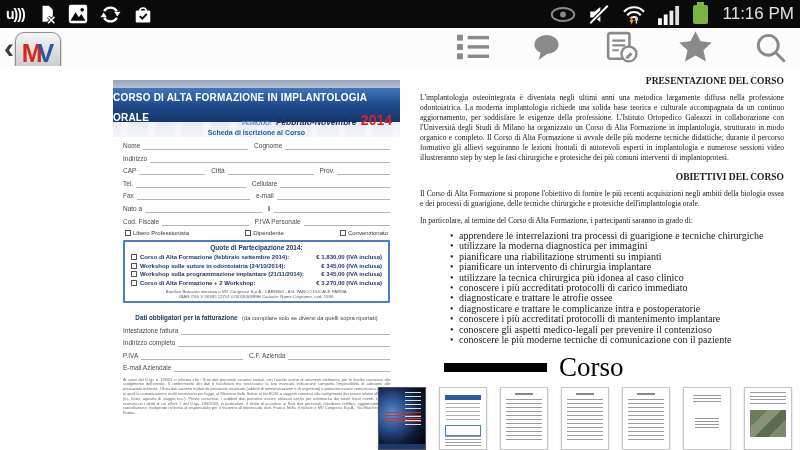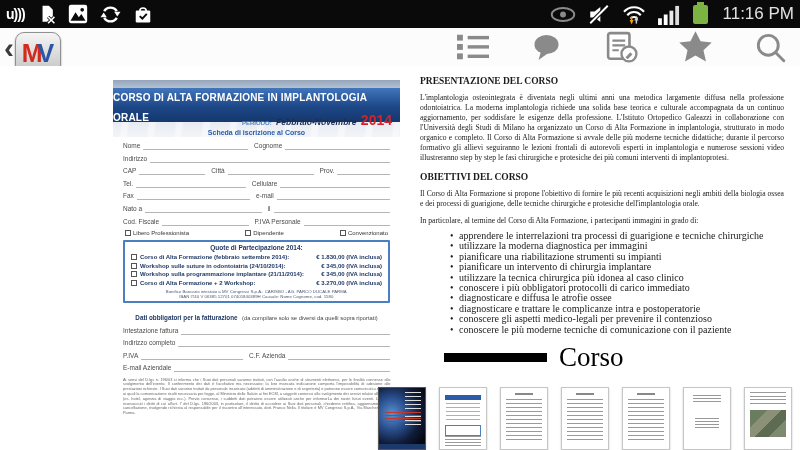--- a/index.html
+++ b/index.html
@@ -68,21 +68,21 @@
   .billing-head{text-align:center;margin:1px 0 3px 0;}
   .bh-strong{font-size:6.3px;font-weight:bold;color:#1f3864;}
   .bh-note{font-size:5.8px;color:#444;}
   .legal{width:167%;transform:scale(.6);transform-origin:0 0;font-size:6.5px;line-height:8px;
          color:#666;text-align:justify;margin-top:3px;}
 
   
   .page-text{left:404px;top:0px;width:396px;height:384px;
              font-family:"Liberation Serif",serif;color:#1a1a1a;}
   .pt-inner{padding:10px 16px 0 16px;}
-  .pt-h{font-size:9.5px;font-weight:bold;text-align:left;margin:0 0 7px 0;}
+  .pt-h{font-size:9.5px;font-weight:bold;text-align:right;margin:0 0 7px 0;}
   .pt-h2{margin-top:9px;}
   .pt-p{font-size:7.6px;line-height:10px;text-align:justify;margin:0 0 4px 0;}
   .pt-p3{margin-top:7px;}
   .bullets{margin:5px 0 0 0;padding:0 0 0 30px;list-style:none;}
   .bullets li{font-size:10px;line-height:10.4px;position:relative;padding-left:9px;}
   .bullets li::before{content:"•";position:absolute;left:0;top:0;}
   .video-row{display:flex;align-items:center;margin:7px 0 0 24px;}
   .video-bar{width:103px;height:9px;background:#000;display:block;}
   .video-label{font-size:27px;margin-left:12px;color:#000;}
 
@@ -374,31 +374,32 @@
         <div class="legal">Ai sensi del D.lgs n. 196/03 si informa che i Suoi dati personali saranno trattati, con l'ausilio anche di strumenti elettronici, per le finalità connesse allo svolgimento dell'evento. Il conferimento dei dati è facoltativo ma necessario; la loro mancata indicazione comporta l'impossibilità di adesione alle prestazioni richieste. I Suoi dati saranno trattati da personale incaricato (addetti di amministrazione e di segreteria) e potranno essere comunicati a soggetti ai quali la comunicazione risulti necessaria per legge, al Ministero della Salute ai fini ECM, a soggetti connessi allo svolgimento dei servizi relativi all'evento (es. hotel, agenzia di viaggio ecc.). Previo consenso, i suddetti dati potranno essere utilizzati anche per informarLa dei nostri futuri eventi. Le sono riconosciuti i diritti di cui all'art. 7 del D.lgs. 196/2003, in particolare, il diritto di accedere ai Suoi dati personali, chiederne rettifica, aggiornamento e/o cancellazione, rivolgendo richiesta al responsabile per il riscontro all'interessato, dott. Franco Nella. Il titolare è MV Congressi S.p.A., Via Marchesi 26D - Parma.</div>
       </div>
     </div>
 
     <div class="page page-text">
       <div class="pt-inner">
         <div class="pt-h">PRESENTAZIONE DEL CORSO</div>
         <p class="pt-p">L'implantologia osteointegrata è diventata negli ultimi anni una metodica largamente diffusa nella professione odontoiatrica. La moderna implantologia richiede una solida base teorica e culturale accompagnata da un continuo aggiornamento, per soddisfare le esigenze della professione. L'Istituto Ortopedico Galeazzi in collaborazione con l'Università degli Studi di Milano ha organizzato un Corso di Alta Formazione in implantologia, strutturato in modo organico e completo. Il Corso di Alta Formazione si avvale delle più moderne tecniche didattiche; durante il percorso formativo gli allievi seguiranno le lezioni frontali di autorevoli esperti in implantologia e numerose sessioni video illustreranno step by step le fasi chirurgiche e protesiche dei più comuni interventi di implantoprotesi.</p>
         <div class="pt-h pt-h2">OBIETTIVI DEL CORSO</div>
         <p class="pt-p">Il Corso di Alta Formazione si propone l'obiettivo di fornire le più recenti acquisizioni negli ambiti della biologia ossea e dei processi di guarigione, delle tecniche chirurgiche e protesiche dell'implantologia orale.</p>
-        <p class="pt-p pt-p3">In particolare, al termine del Corso di Alta Formazione, i partecipanti immagini in grado di:</p>
+        <p class="pt-p pt-p3">In particolare, al termine del Corso di Alta Formazione, i partecipanti saranno in grado di:</p>
         <ul class="bullets">
 
         <li>apprendere le interrelazioni tra processi di guarigione e tecniche chirurgiche</li>
             <li>utilizzare la moderna diagnostica per immagini</li>
             <li>pianificare una riabilitazione strumenti su impianti</li>
             <li>pianificare un intervento di chirurgia implantare</li>
             <li>utilizzare la tecnica chirurgica più idonea al caso clinico</li>
-            <li>conoscere i più obbligatori protocolli di carico immediato</li>
-            <li>diagnosticare e diffusa le atrofie ossee</li>
+            <li>conoscere i più accreditati protocolli di carico immediato</li>
+            <li>diagnosticare e trattare le atrofie ossee</li>
             <li>diagnosticare e trattare le complicanze intra e postoperatorie</li>
+            <li>conoscere i più accreditati protocolli di mantenimento implantare</li>
             <li>conoscere gli aspetti medico-legali per prevenire il contenzioso</li>
             <li>conoscere le più moderne tecniche di comunicazione con il paziente</li>
           </ul>
         <div class="video-row">
           <span class="video-bar"></span>
           <span class="video-label">Corso</span>
         </div>
       </div>
     </div>
 

